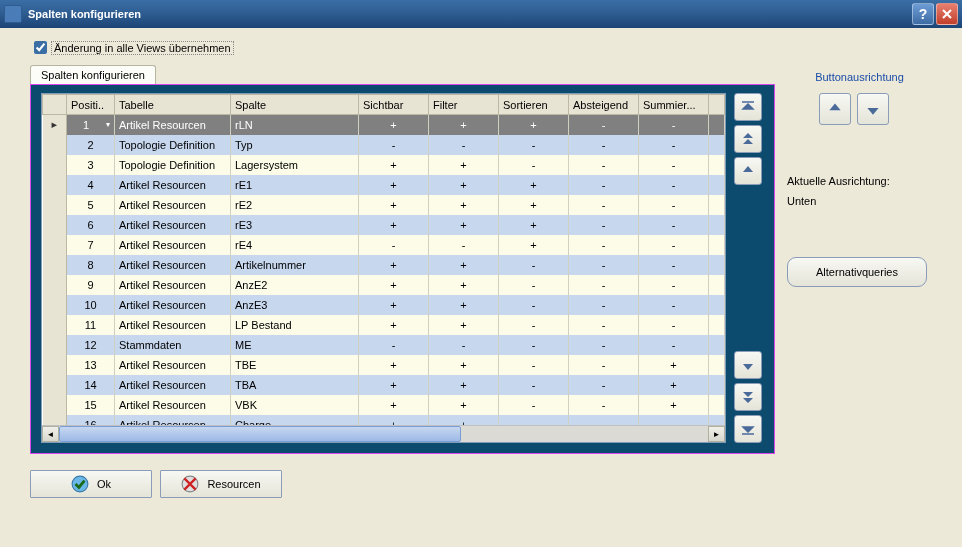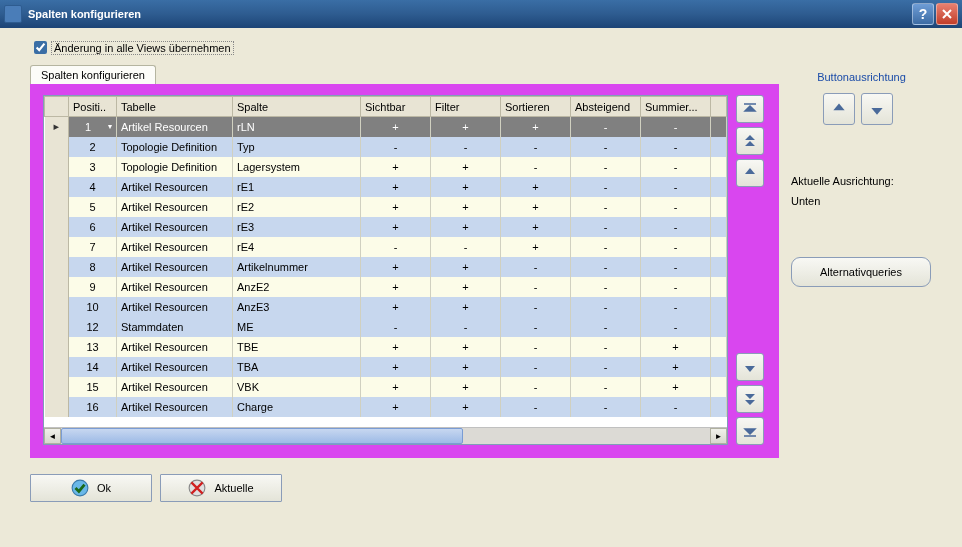--- a/index.html
+++ b/index.html
@@ -17,21 +17,21 @@
     .check-row { display: flex; align-items: center; margin-bottom: 8px; }
     .check-row input { margin-right: 4px; accent-color: #3a6ea5; }
     .check-row label { border: 1px dotted #888; padding: 0 2px; }
     
     .main-row { display: flex; gap: 12px; }
     .left-col { flex: 1; }
     
     .tab-header { display: flex; }
     .tab { background: #fcfcf8; border: 1px solid #b5b5a0; border-bottom: none; padding: 3px 10px; border-radius: 3px 3px 0 0; }
     
-    .tab-panel { border: 3px solid #d946ef; background: #d946ef; padding: 8px 10px 10px 10px; }
+    .tab-panel { border: 1px solid #d946ef; background: #0c4a6e; padding: 8px 10px 10px 10px; }
     
     .grid-controls { display: flex; gap: 8px; }
     .grid-wrap { flex: 1; border: 1px solid #7f9db9; background: white; height: 350px; display: flex; flex-direction: column; }
     
     table { border-collapse: collapse; width: 100%; table-layout: fixed; }
     thead th { background: #e8e4d4; border: 1px solid #bcb8a4; padding: 2px 4px; text-align: left; font-weight: normal; height: 20px; overflow: hidden; white-space: nowrap; text-overflow: clip; }
     tbody td { border-right: 1px solid #d0d0c0; padding: 2px 4px; height: 20px; overflow: hidden; white-space: nowrap; text-overflow: clip; }
     tbody tr { background: #fcfce8; }
     tbody tr.alt { background: #c7d7ee; }
     tbody tr.sel td { background: #808080; color: white; }
@@ -243,20 +243,32 @@
                       <td class="c-pos">10</td>
                       <td>Artikel Resourcen</td>
                       <td>AnzE3</td>
                       <td class="c-mark">+</td>
                       <td class="c-mark">+</td>
                       <td class="c-mark">-</td>
                       <td class="c-mark">-</td>
                       <td class="c-mark">-</td>
                       <td></td>
                     </tr>
+                    <tr>
+                      <td class="row-head"></td>
+                      <td class="c-pos">11</td>
+                      <td>Artikel Resourcen</td>
+                      <td>LP Bestand</td>
+                      <td class="c-mark">+</td>
+                      <td class="c-mark">+</td>
+                      <td class="c-mark">-</td>
+                      <td class="c-mark">-</td>
+                      <td class="c-mark">-</td>
+                      <td></td>
+                    </tr>
                     <tr class="alt">
                       <td class="row-head"></td>
                       <td class="c-pos">12</td>
                       <td>Stammdaten</td>
                       <td>ME</td>
                       <td class="c-mark">-</td>
                       <td class="c-mark">-</td>
                       <td class="c-mark">-</td>
                       <td class="c-mark">-</td>
                       <td class="c-mark">-</td>
@@ -371,21 +383,21 @@
             </span>
           <span>Ok</span>
         </div>
         <div class="bottom-btn">
           <span class="ico">
               <svg viewBox="0 0 16 16">
                 <circle cx="8" cy="8" r="7" fill="#e0e0e0" stroke="#888"></circle>
                 <path d="M3 3l10 10M13 3L3 13" stroke="#d02020" stroke-width="2"></path>
               </svg>
             </span>
-          <span>Aktuelle</span>
+          <span>Resourcen</span>
         </div>
       </div>
     </div>
 
     <div class="right-col">
       <div class="group-title">Buttonausrichtung</div>
       <div class="hbtn-row">
         <div class="hbtn">
             <svg viewBox="0 0 16 16">
               <path d="M8 3l-5 6h10z" fill="#4a6a9a"></path>

